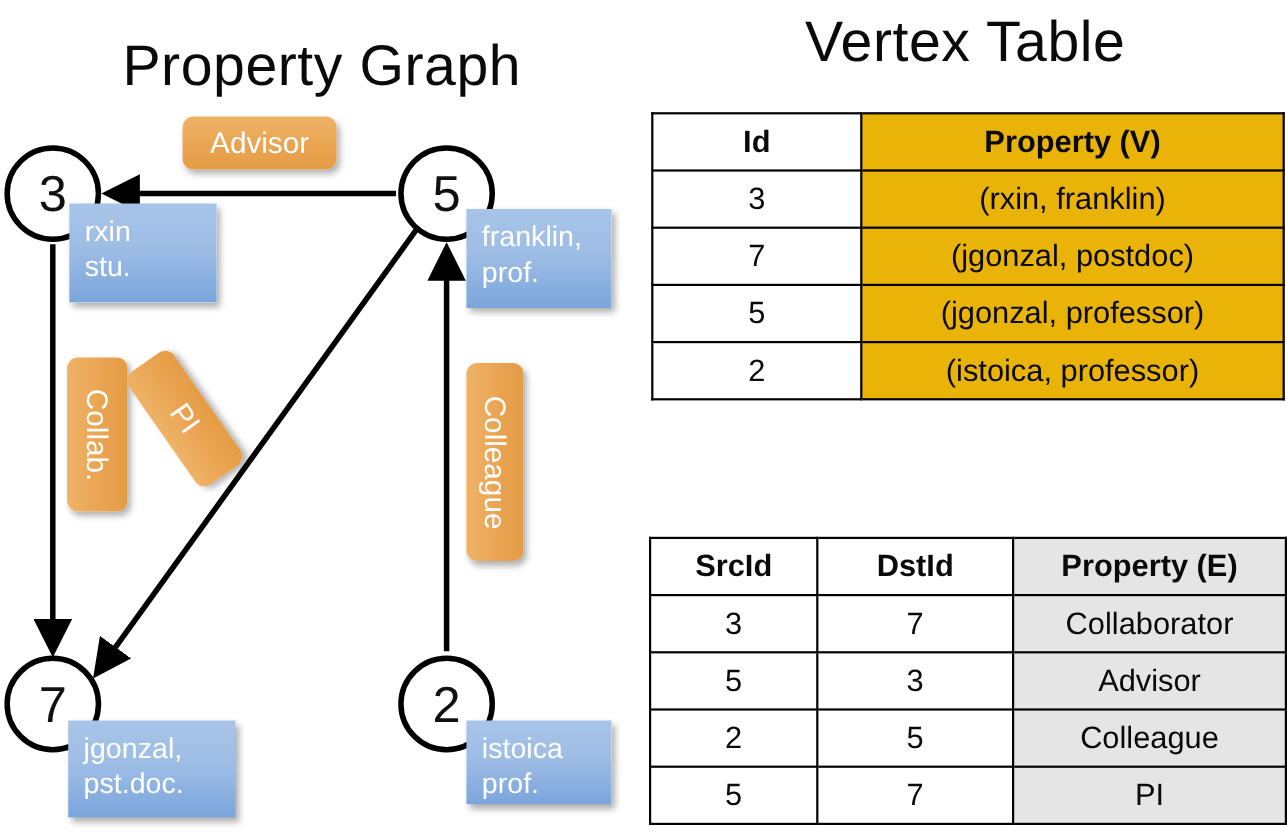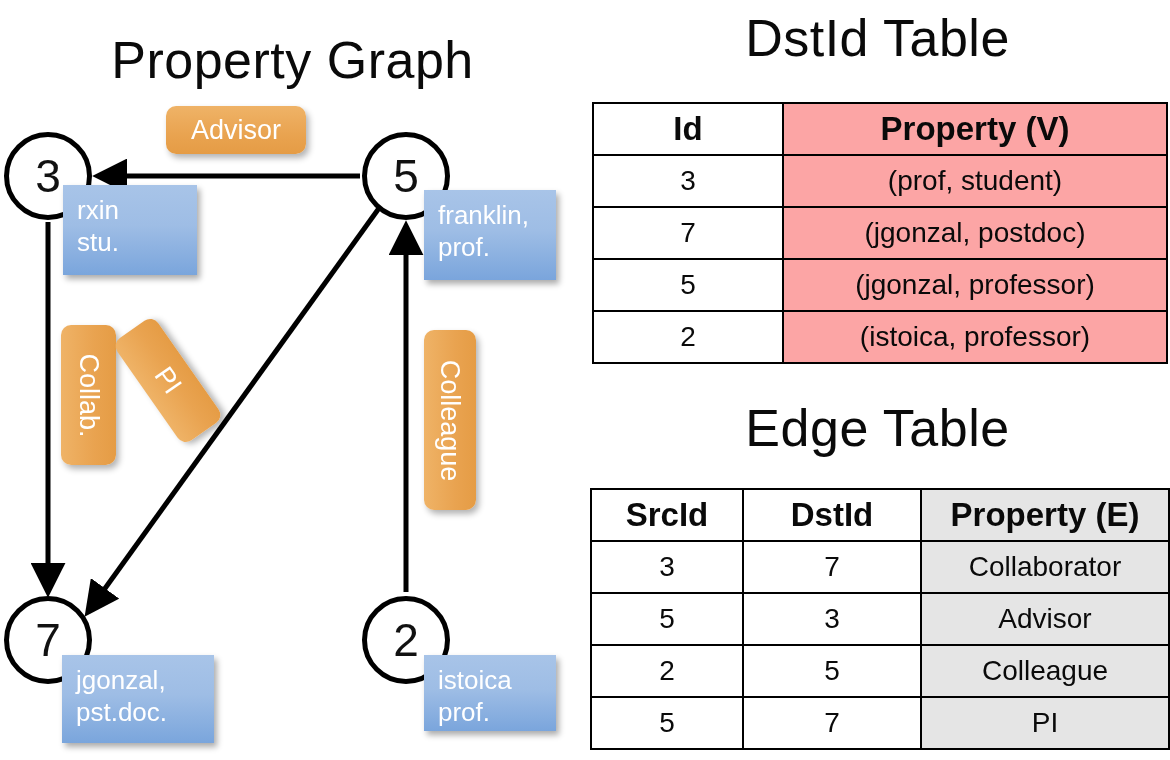--- a/index.html
+++ b/index.html
@@ -133,41 +133,40 @@
   .tbl td, .tbl th {
     border: 2px solid #000;
     height: 50px;
     text-align: center;
     vertical-align: middle;
     font-weight: 300;
     font-size: 28px;
     color: #0a0a0a;
     padding: 0 4px;
   }
-  .tbl th { font-weight: 700; font-size: 33px; }
+  .tbl th { font-weight: 700; font-size: 28px; }
 
   #vertex-table { left: 592px; top: 102px; width: 574px; }
   #vertex-table col.c1 { width: 190px; }
   #vertex-table col.c2 { width: 384px; }
-  #vertex-table .prop-col { background: #fca5a5; }
+  #vertex-table .prop-col { background: #eab308; }
 
   #edge-table { left: 590px; top: 488px; width: 578px; }
   #edge-table col.c1 { width: 152px; }
   #edge-table col.c2 { width: 178px; }
   #edge-table col.c3 { width: 248px; }
   #edge-table .prop-col { background: #e5e5e5; }
 </style>
 </head>
 <body>
 
 <div class="canvas">
 
   <div class="title" id="title-property-graph">Property Graph</div>
-  <div class="title" id="title-vertex-table">DstId Table</div>
-  <div class="title" id="title-edge-table">Edge Table</div>
+  <div class="title" id="title-vertex-table">Vertex Table</div>
 
   <svg id="graph-svg" viewBox="0 0 585 760">
     <defs>
       <marker id="arrow" viewBox="0 0 12 12" refX="10" refY="6" markerWidth="7" markerHeight="7" orient="auto-start-reverse">
         <path d="M 0 0 L 12 6 L 0 12 z" fill="#000"></path>
       </marker>
     </defs>
 
     <line x1="360" y1="176" x2="98" y2="176" stroke="#000" stroke-width="5" marker-end="url(#arrow)"></line>
 
@@ -220,21 +219,21 @@
       </colgroup>
     <thead>
       <tr>
         <th>Id</th>
         <th class="prop-col">Property (V)</th>
       </tr>
     </thead>
     <tbody>
       <tr>
         <td>3</td>
-        <td class="prop-col">(prof, student)</td>
+        <td class="prop-col">(rxin, franklin)</td>
       </tr>
       <tr>
         <td>7</td>
         <td class="prop-col">(jgonzal, postdoc)</td>
       </tr>
       <tr>
         <td>5</td>
         <td class="prop-col">(jgonzal, professor)</td>
       </tr>
       <tr>

